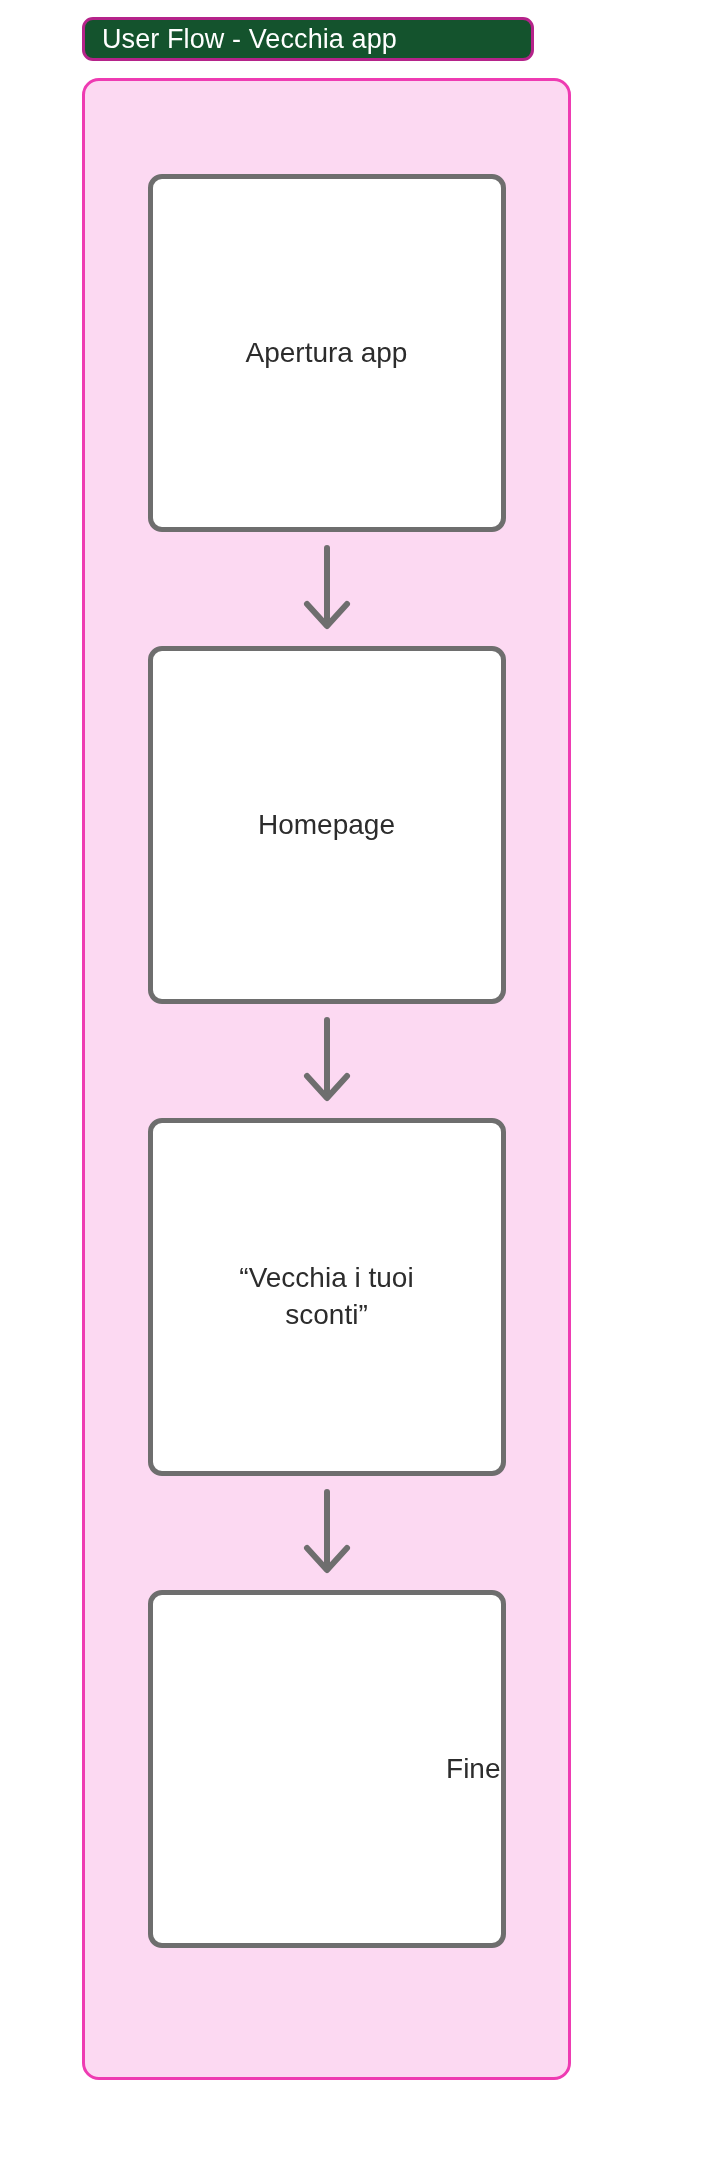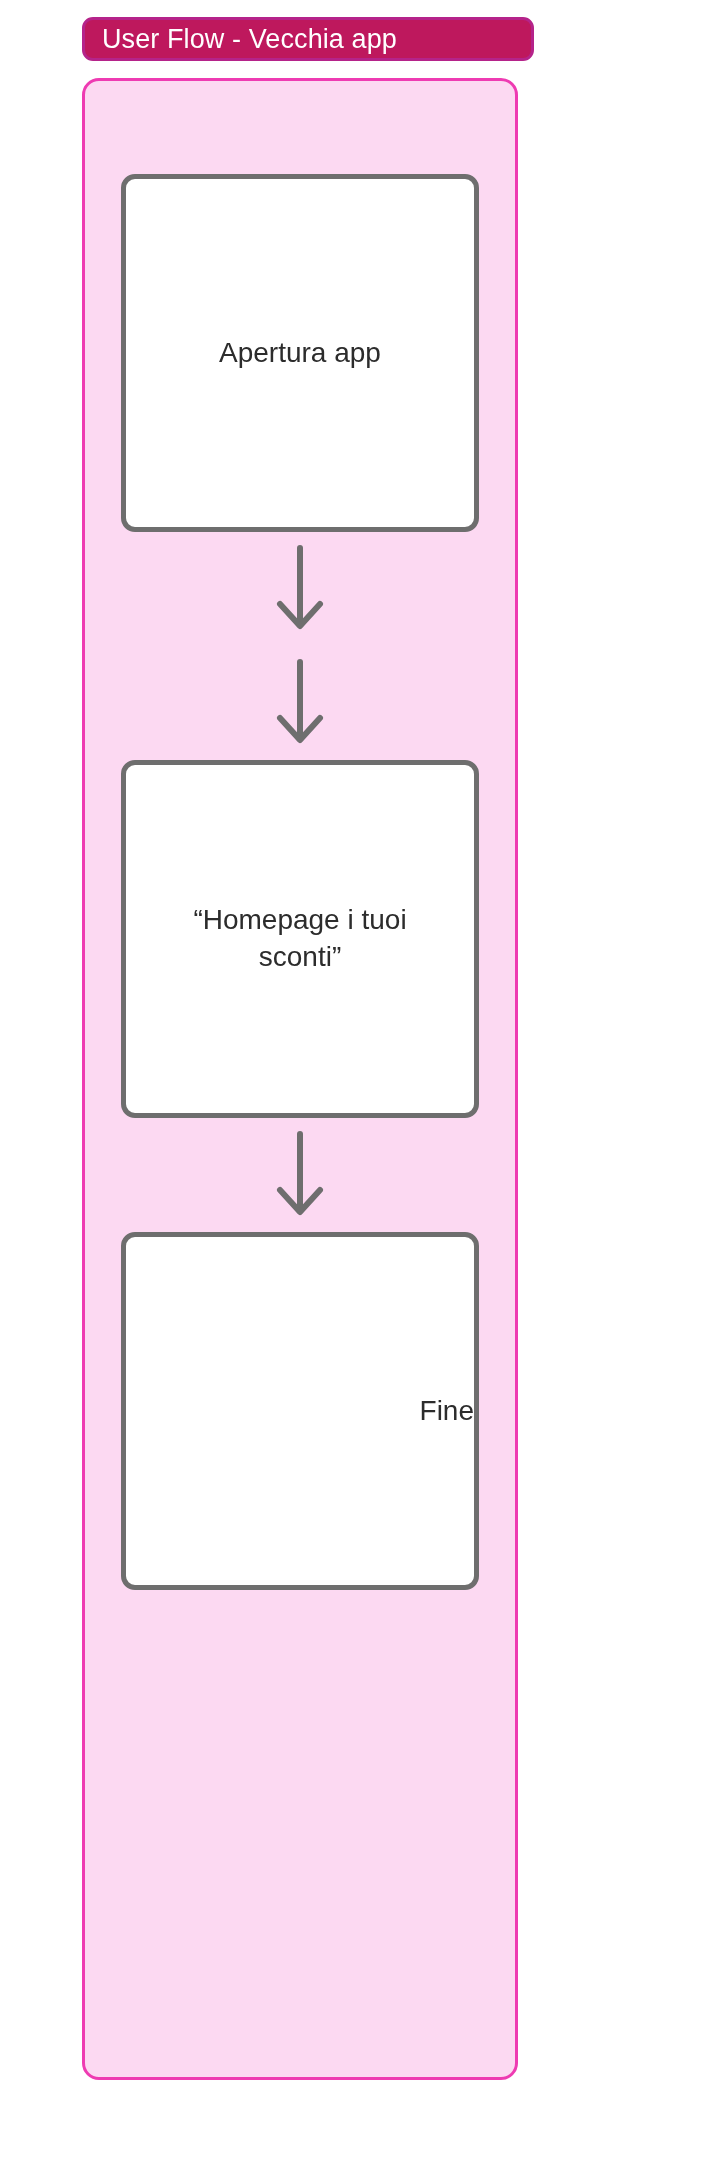--- a/index.html
+++ b/index.html
@@ -17,41 +17,41 @@
   }
 
   
   .title-badge {
     position: absolute;
     left: 82px;
     top: 17px;
     width: 452px;
     height: 44px;
     box-sizing: border-box;
-    background: #be185d;
+    background: #14532d;
     border: 3px solid #b5238a;
     border-radius: 11px;
     display: flex;
     align-items: center;
     padding-left: 17px;
   }
   .title-badge-text {
     color: #ffffff;
     font-size: 27px;
     line-height: 1;
     letter-spacing: 0.1px;
     white-space: nowrap;
   }
 
   
   .flow-frame {
     position: absolute;
     left: 82px;
     top: 78px;
-    width: 436px;
+    width: 489px;
     height: 2002px;
     box-sizing: border-box;
     background: #fcd9f2;
     border: 3px solid #ee3bb2;
     border-radius: 17px;
   }
 
   
   .flow-column {
     position: absolute;
@@ -112,28 +112,31 @@
 
     <div class="flow-node node-1">
       <span class="flow-node-label">Apertura app</span>
     </div>
 
     <svg class="flow-arrow arrow-gap-1" viewBox="0 0 60 90">
       <path d="M30 4 L30 80" fill="none" stroke="#6e6e6e" stroke-width="6" stroke-linecap="round"></path>
       <path d="M10 60 L30 82 L50 60" fill="none" stroke="#6e6e6e" stroke-width="6" stroke-linecap="round" stroke-linejoin="round"></path>
     </svg>
 
+    <div class="flow-node node-2">
+      <span class="flow-node-label">Homepage</span>
+    </div>
 
     <svg class="flow-arrow arrow-gap-2" viewBox="0 0 60 90">
       <path d="M30 4 L30 80" fill="none" stroke="#6e6e6e" stroke-width="6" stroke-linecap="round"></path>
       <path d="M10 60 L30 82 L50 60" fill="none" stroke="#6e6e6e" stroke-width="6" stroke-linecap="round" stroke-linejoin="round"></path>
     </svg>
 
     <div class="flow-node node-3">
-      <span class="flow-node-label">“Homepage i tuoi sconti”</span>
+      <span class="flow-node-label">“Vecchia i tuoi sconti”</span>
     </div>
 
     <svg class="flow-arrow arrow-gap-3" viewBox="0 0 60 90">
       <path d="M30 4 L30 80" fill="none" stroke="#6e6e6e" stroke-width="6" stroke-linecap="round"></path>
       <path d="M10 60 L30 82 L50 60" fill="none" stroke="#6e6e6e" stroke-width="6" stroke-linecap="round" stroke-linejoin="round"></path>
     </svg>
 
     <div class="flow-node node-4">
       <span class="flow-node-label">Fine</span>
     </div>

